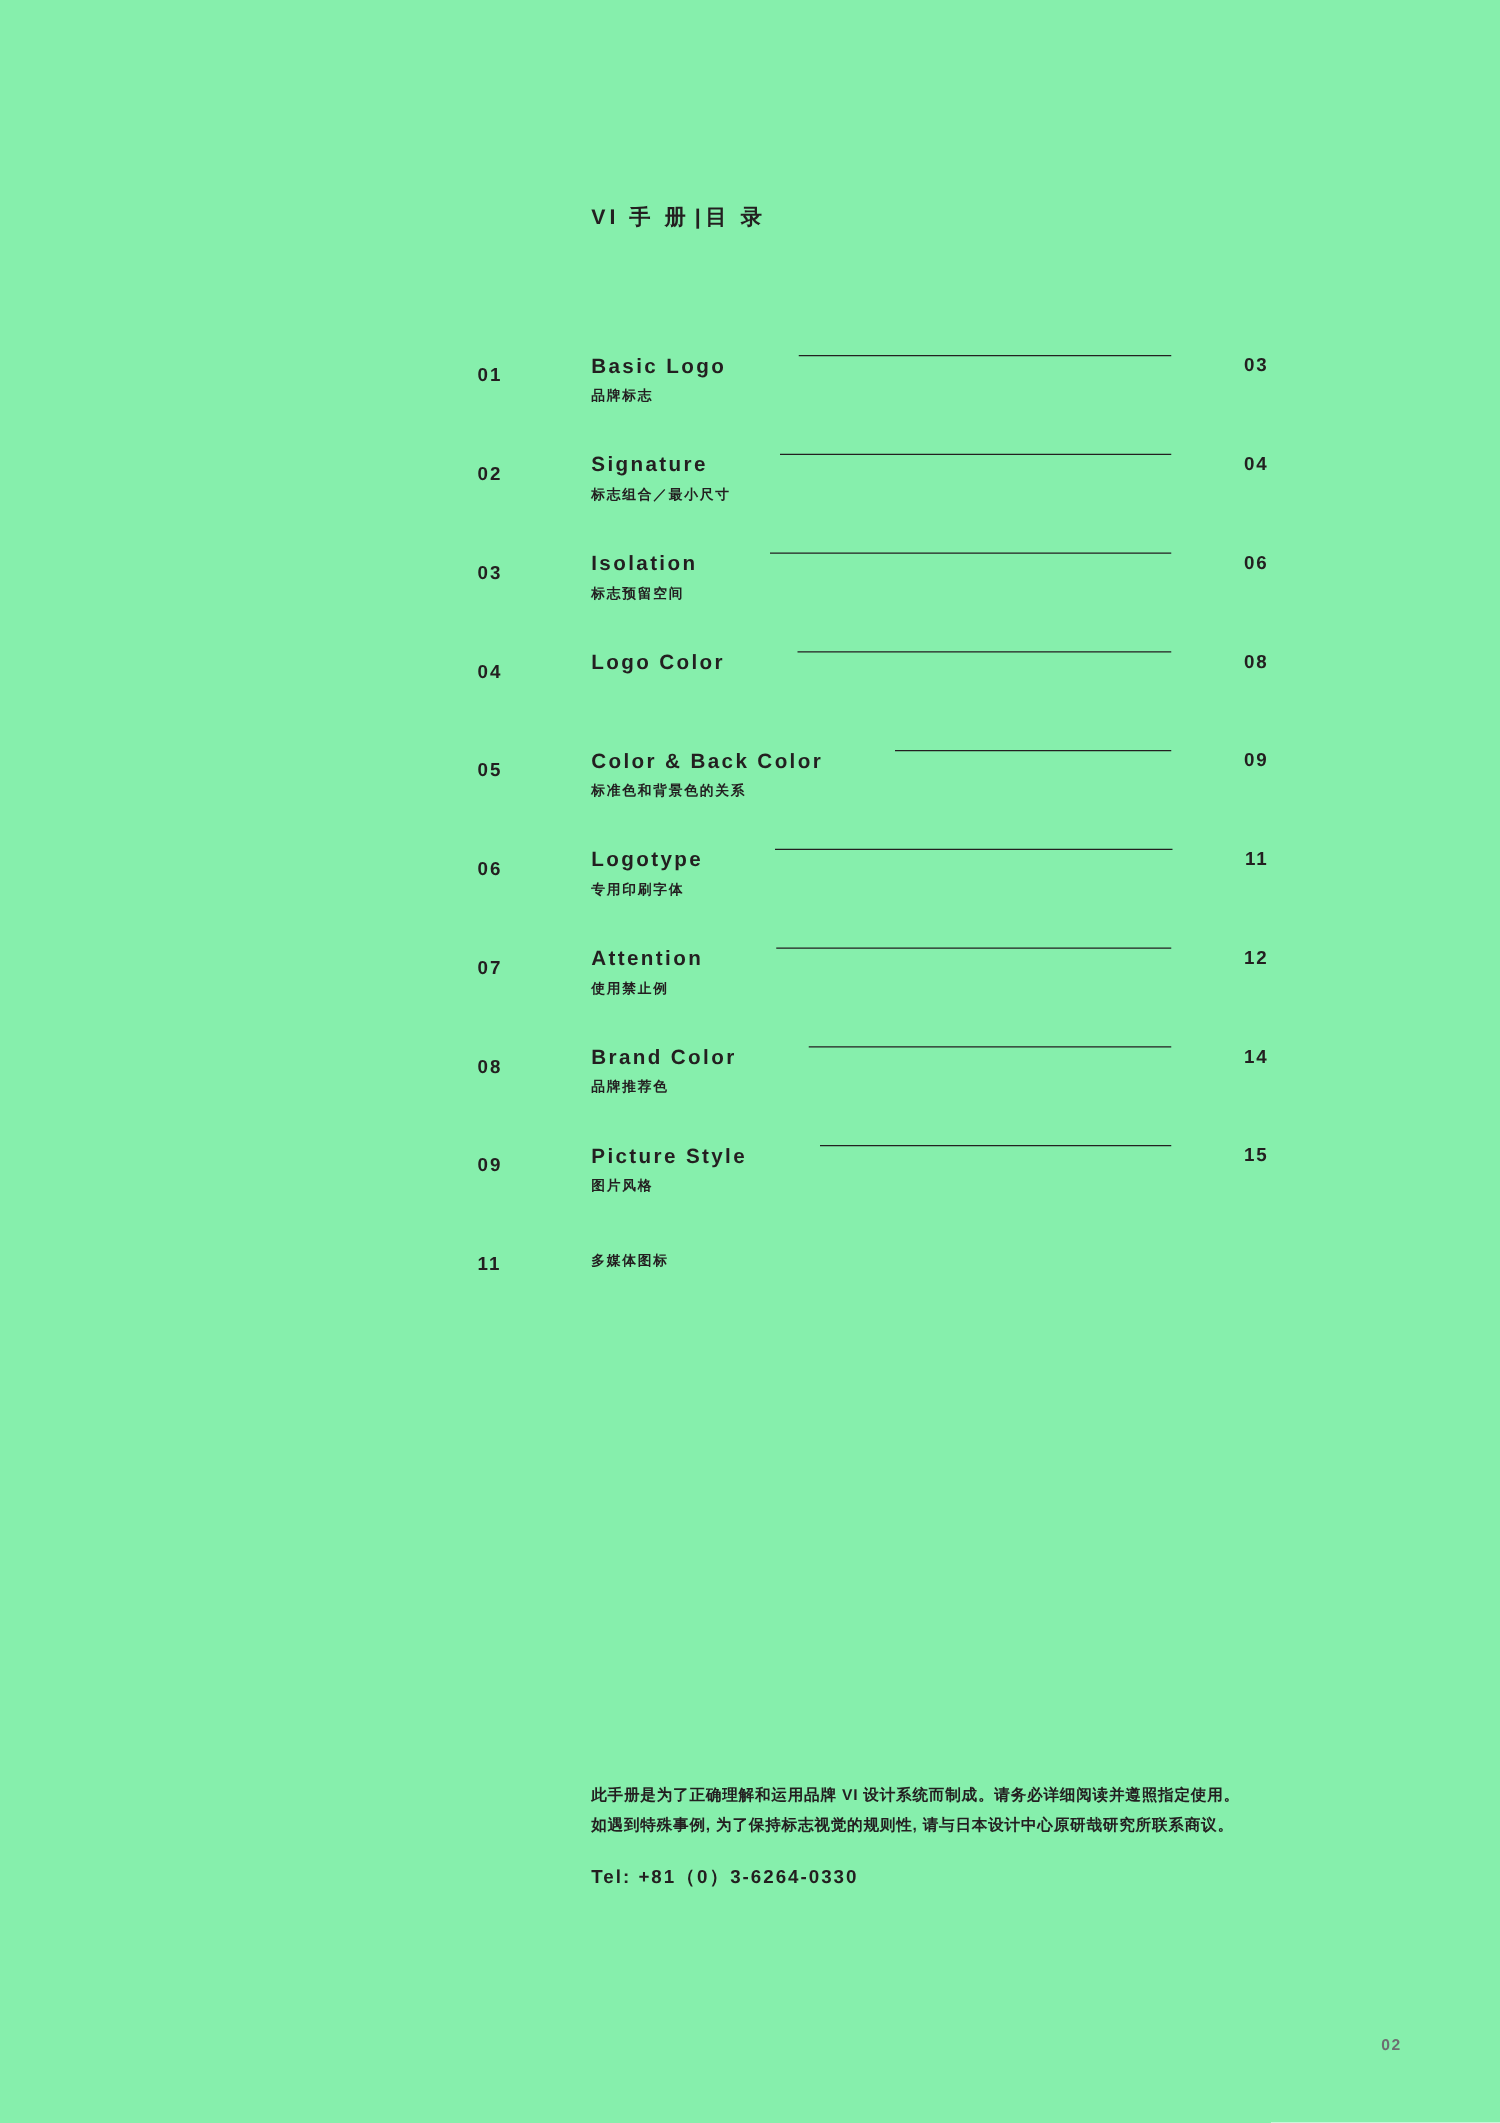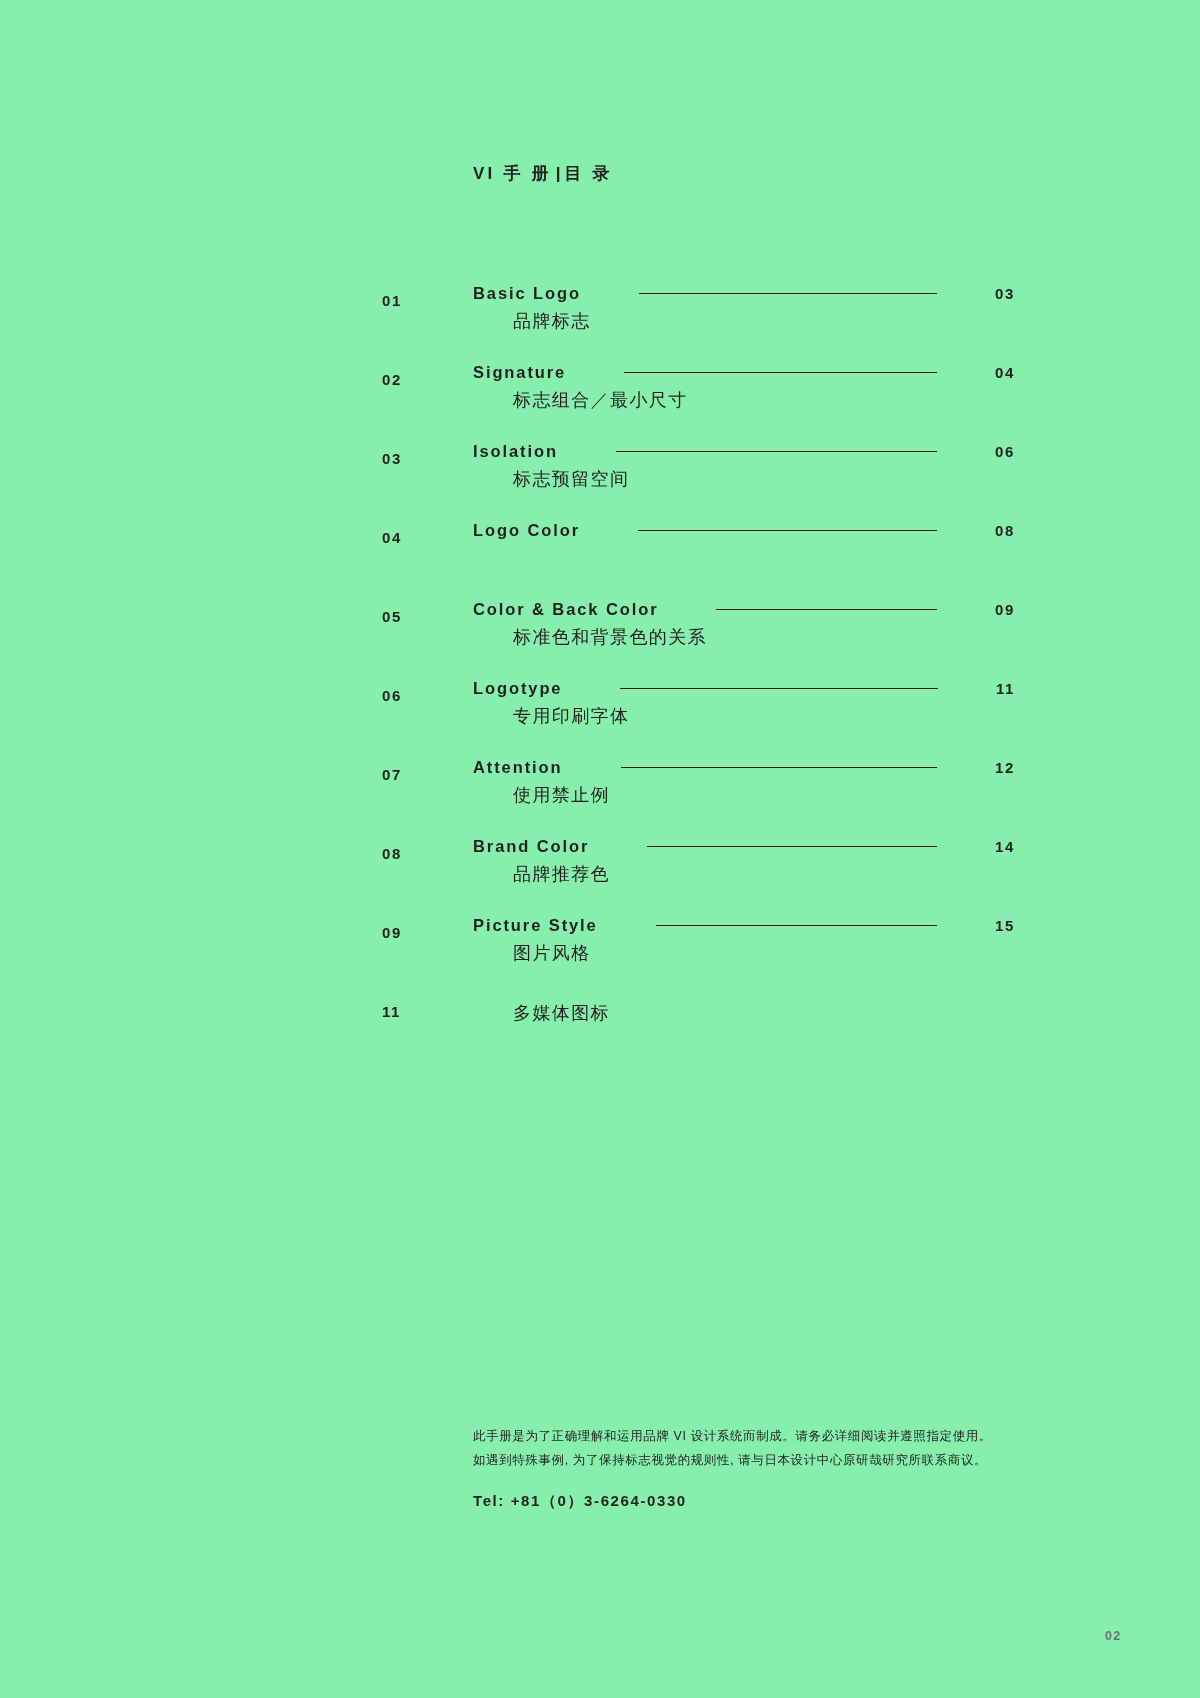--- a/index.html
+++ b/index.html
@@ -59,21 +59,20 @@
     color: #231f20;
   }
   .toc-body {
     position: absolute;
     left: 473px;
     top: -8px;
     right: 0;
   }
   .toc-titleline {
     display: flex;
-    align-items: center;
     width: 542px;
     gap: 48px;
   }
   .toc-title {
     font-size: 16.5px;
     font-weight: bold;
     letter-spacing: 1.9px;
     color: #231f20;
     white-space: nowrap;
   }
@@ -86,36 +85,35 @@
   }
   .toc-page {
     font-size: 15px;
     font-weight: bold;
     letter-spacing: 1.6px;
     color: #231f20;
     white-space: nowrap;
   }
   .toc-sub {
     margin-top: 6px;
-    font-size: 18px;
-    font-weight: normal;
+    font-size: 11px;
+    font-weight: bold;
     letter-spacing: 1.4px;
     color: #231f20;
     white-space: nowrap;
-    margin-left: 40px;
   }
 
   
   .note {
     position: absolute;
     left: 473px;
     top: 1424px;
     width: 560px;
     font-size: 12.5px;
-    font-weight: normal;
+    font-weight: bold;
     line-height: 24px;
     letter-spacing: 0.6px;
     color: #231f20;
   }
   .tel {
     position: absolute;
     left: 473px;
     top: 1492px;
     font-size: 15px;
     font-weight: bold;

